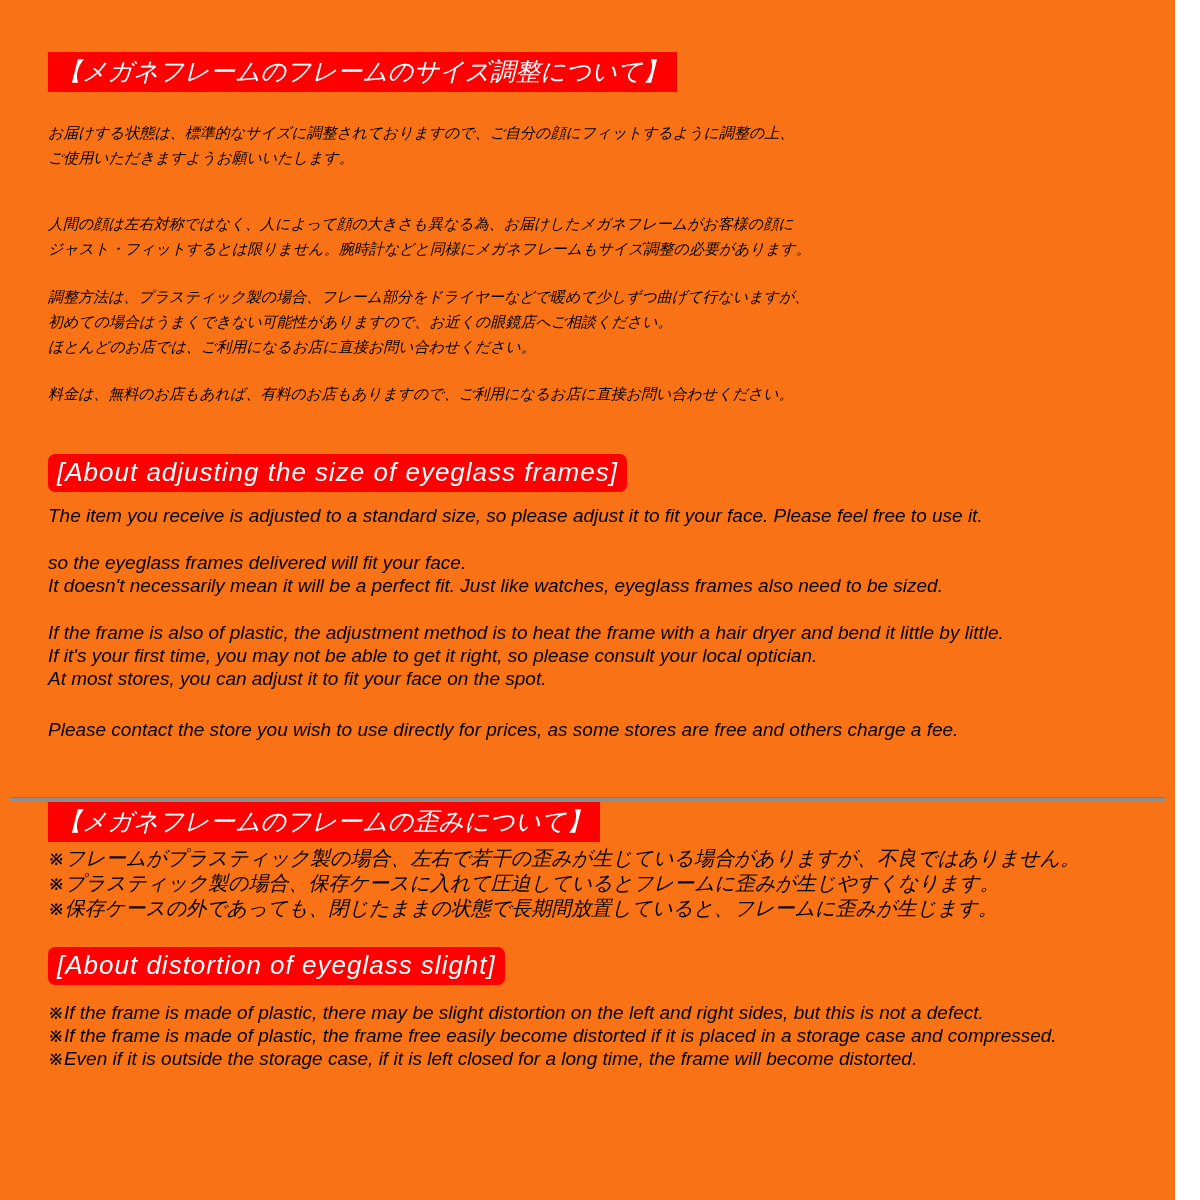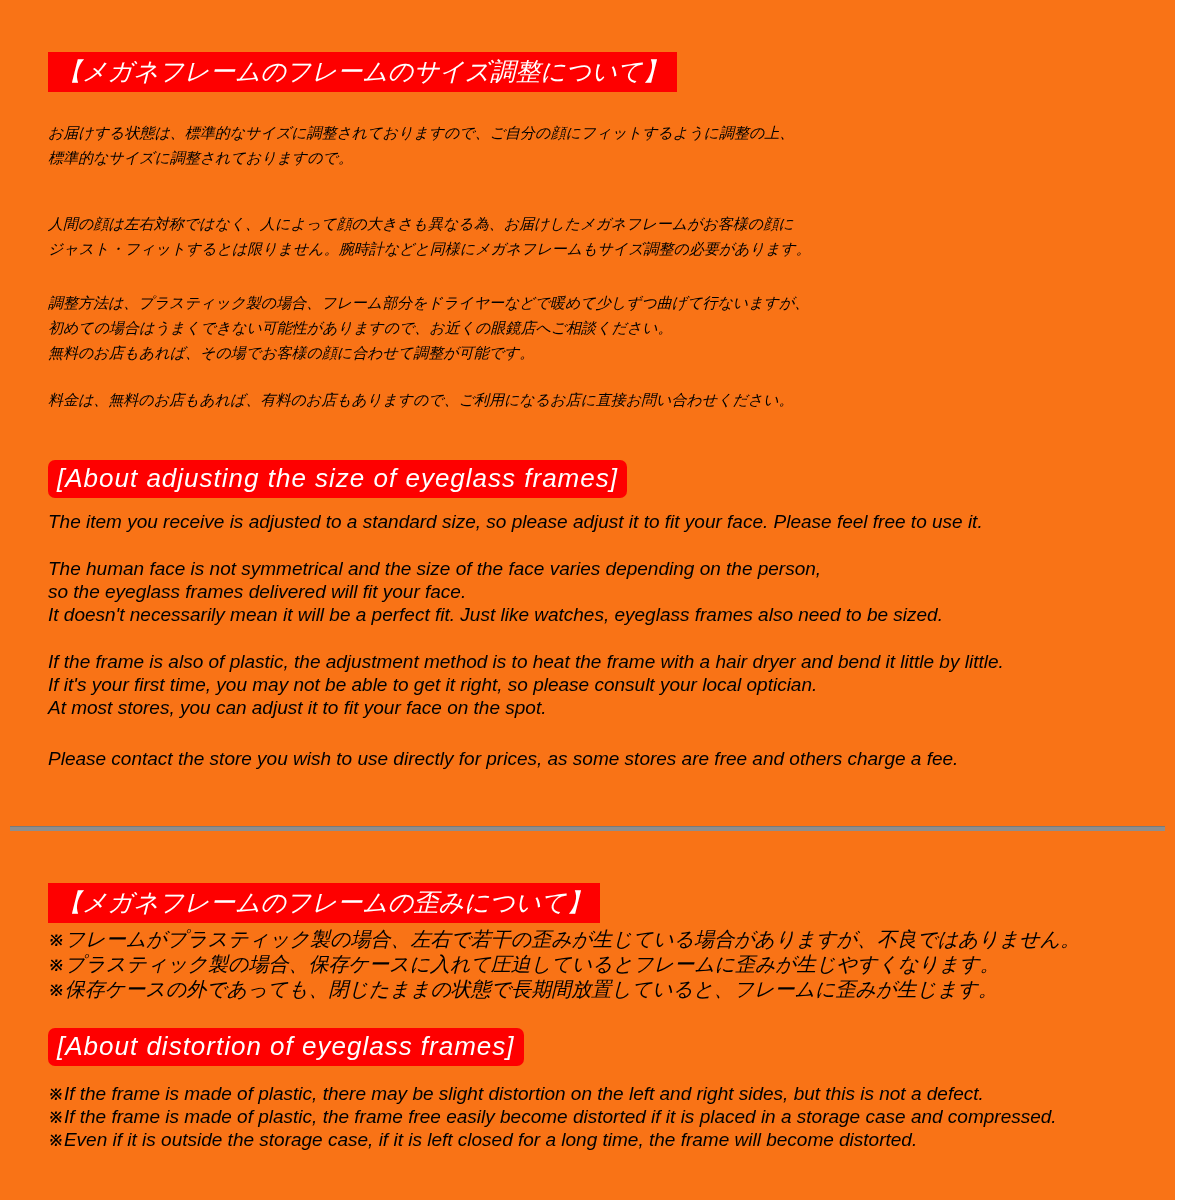--- a/index.html
+++ b/index.html
@@ -27,80 +27,79 @@
 
   .sec-size { padding-top: 52px; }
 
   .para { line-height: 25px; }
   .para.jp { font-size: 15px; }
   .para.en { font-size: 19px; line-height: 23px; }
 
   .b1 { margin-bottom: 0; }
   .p-jp1 { margin-top: 28px; }
   .p-jp2 { margin-top: 41px; }
-  .p-jp3 { margin-top: 29px; }
+  .p-jp3 { margin-top: 23px; }
   .p-jp4 { margin-top: 22px; }
   .banner-en1 { margin-top: 48px; }
   .p-en1 { margin-top: 12px; }
   .p-en2 { margin-top: 24px; }
   .p-en3 { margin-top: 24px; }
   .p-en4 { margin-top: 28px; }
 
   .divider {
     margin: 56px 10px 0 10px;
     height: 5px;
     border: none;
     background: #8e8e8e;
     border-top: 1px solid #7a7a7a;
   }
 
-  .sec-distortion { padding-top: 52px; }
+  .sec-distortion { }
   .notes { line-height: 25px; }
   .notes.jp { font-size: 20px; margin-top: 4px; }
   .notes.en { font-size: 19px; line-height: 23px; margin-top: 16px; }
   .banner-en2 { margin-top: 26px; }
 </style>
 </head>
 <body>
 
 <div class="page">
 
   <section class="content sec-size">
     <h2 class="banner jp b1">【メガネフレームのフレームのサイズ調整について】</h2>
 
     <div class="para jp p-jp1">
         <div>お届けする状態は、標準的なサイズに調整されておりますので、ご自分の顔にフィットするように調整の上、</div>
-        <div>標準的なサイズに調整されておりますので。</div>
+        <div>ご使用いただきますようお願いいたします。</div>
       </div>
 
     <div class="para jp p-jp2">
         <div>人間の顔は左右対称ではなく、人によって顔の大きさも異なる為、お届けしたメガネフレームがお客様の顔に</div>
         <div>ジャスト・フィットするとは限りません。腕時計などと同様にメガネフレームもサイズ調整の必要があります。</div>
       </div>
 
     <div class="para jp p-jp3">
         <div>調整方法は、プラスティック製の場合、フレーム部分をドライヤーなどで暖めて少しずつ曲げて行ないますが、</div>
         <div>初めての場合はうまくできない可能性がありますので、お近くの眼鏡店へご相談ください。</div>
-        <div>無料のお店もあれば、その場でお客様の顔に合わせて調整が可能です。</div>
+        <div>ほとんどのお店では、ご利用になるお店に直接お問い合わせください。</div>
       </div>
 
     <div class="para jp p-jp4">
         <div>料金は、無料のお店もあれば、有料のお店もありますので、ご利用になるお店に直接お問い合わせください。</div>
       </div>
 
     <div>
       <h2 class="banner en banner-en1">[About adjusting the size of eyeglass frames]</h2>
     </div>
 
     <div class="para en p-en1">
         <div>The item you receive is adjusted to a standard size, so please adjust it to fit your face. Please feel free to use it.</div>
       </div>
 
     <div class="para en p-en2">
-        <div>The human face is not symmetrical and the size of the face varies depending on the person,</div>
         <div>so the eyeglass frames delivered will fit your face.</div>
         <div>It doesn't necessarily mean it will be a perfect fit. Just like watches, eyeglass frames also need to be sized.</div>
       </div>
 
     <div class="para en p-en3">
         <div>If the frame is also of plastic, the adjustment method is to heat the frame with a hair dryer and bend it little by little.</div>
         <div>If it's your first time, you may not be able to get it right, so please consult your local optician.</div>
         <div>At most stores, you can adjust it to fit your face on the spot.</div>
       </div>
 
@@ -114,21 +113,21 @@
   <section class="content sec-distortion">
     <h2 class="banner jp">【メガネフレームのフレームの歪みについて】</h2>
 
     <div class="notes jp">
         <div>※フレームがプラスティック製の場合、左右で若干の歪みが生じている場合がありますが、不良ではありません。</div>
         <div>※プラスティック製の場合、保存ケースに入れて圧迫しているとフレームに歪みが生じやすくなります。</div>
         <div>※保存ケースの外であっても、閉じたままの状態で長期間放置していると、フレームに歪みが生じます。</div>
       </div>
 
     <div>
-      <h2 class="banner en banner-en2">[About distortion of eyeglass frames]</h2>
+      <h2 class="banner en banner-en2">[About distortion of eyeglass slight]</h2>
     </div>
 
     <div class="notes en">
         <div>※If the frame is made of plastic, there may be slight distortion on the left and right sides, but this is not a defect.</div>
         <div>※If the frame is made of plastic, the frame free easily become distorted if it is placed in a storage case and compressed.</div>
         <div>※Even if it is outside the storage case, if it is left closed for a long time, the frame will become distorted.</div>
       </div>
   </section>
 
 </div>

